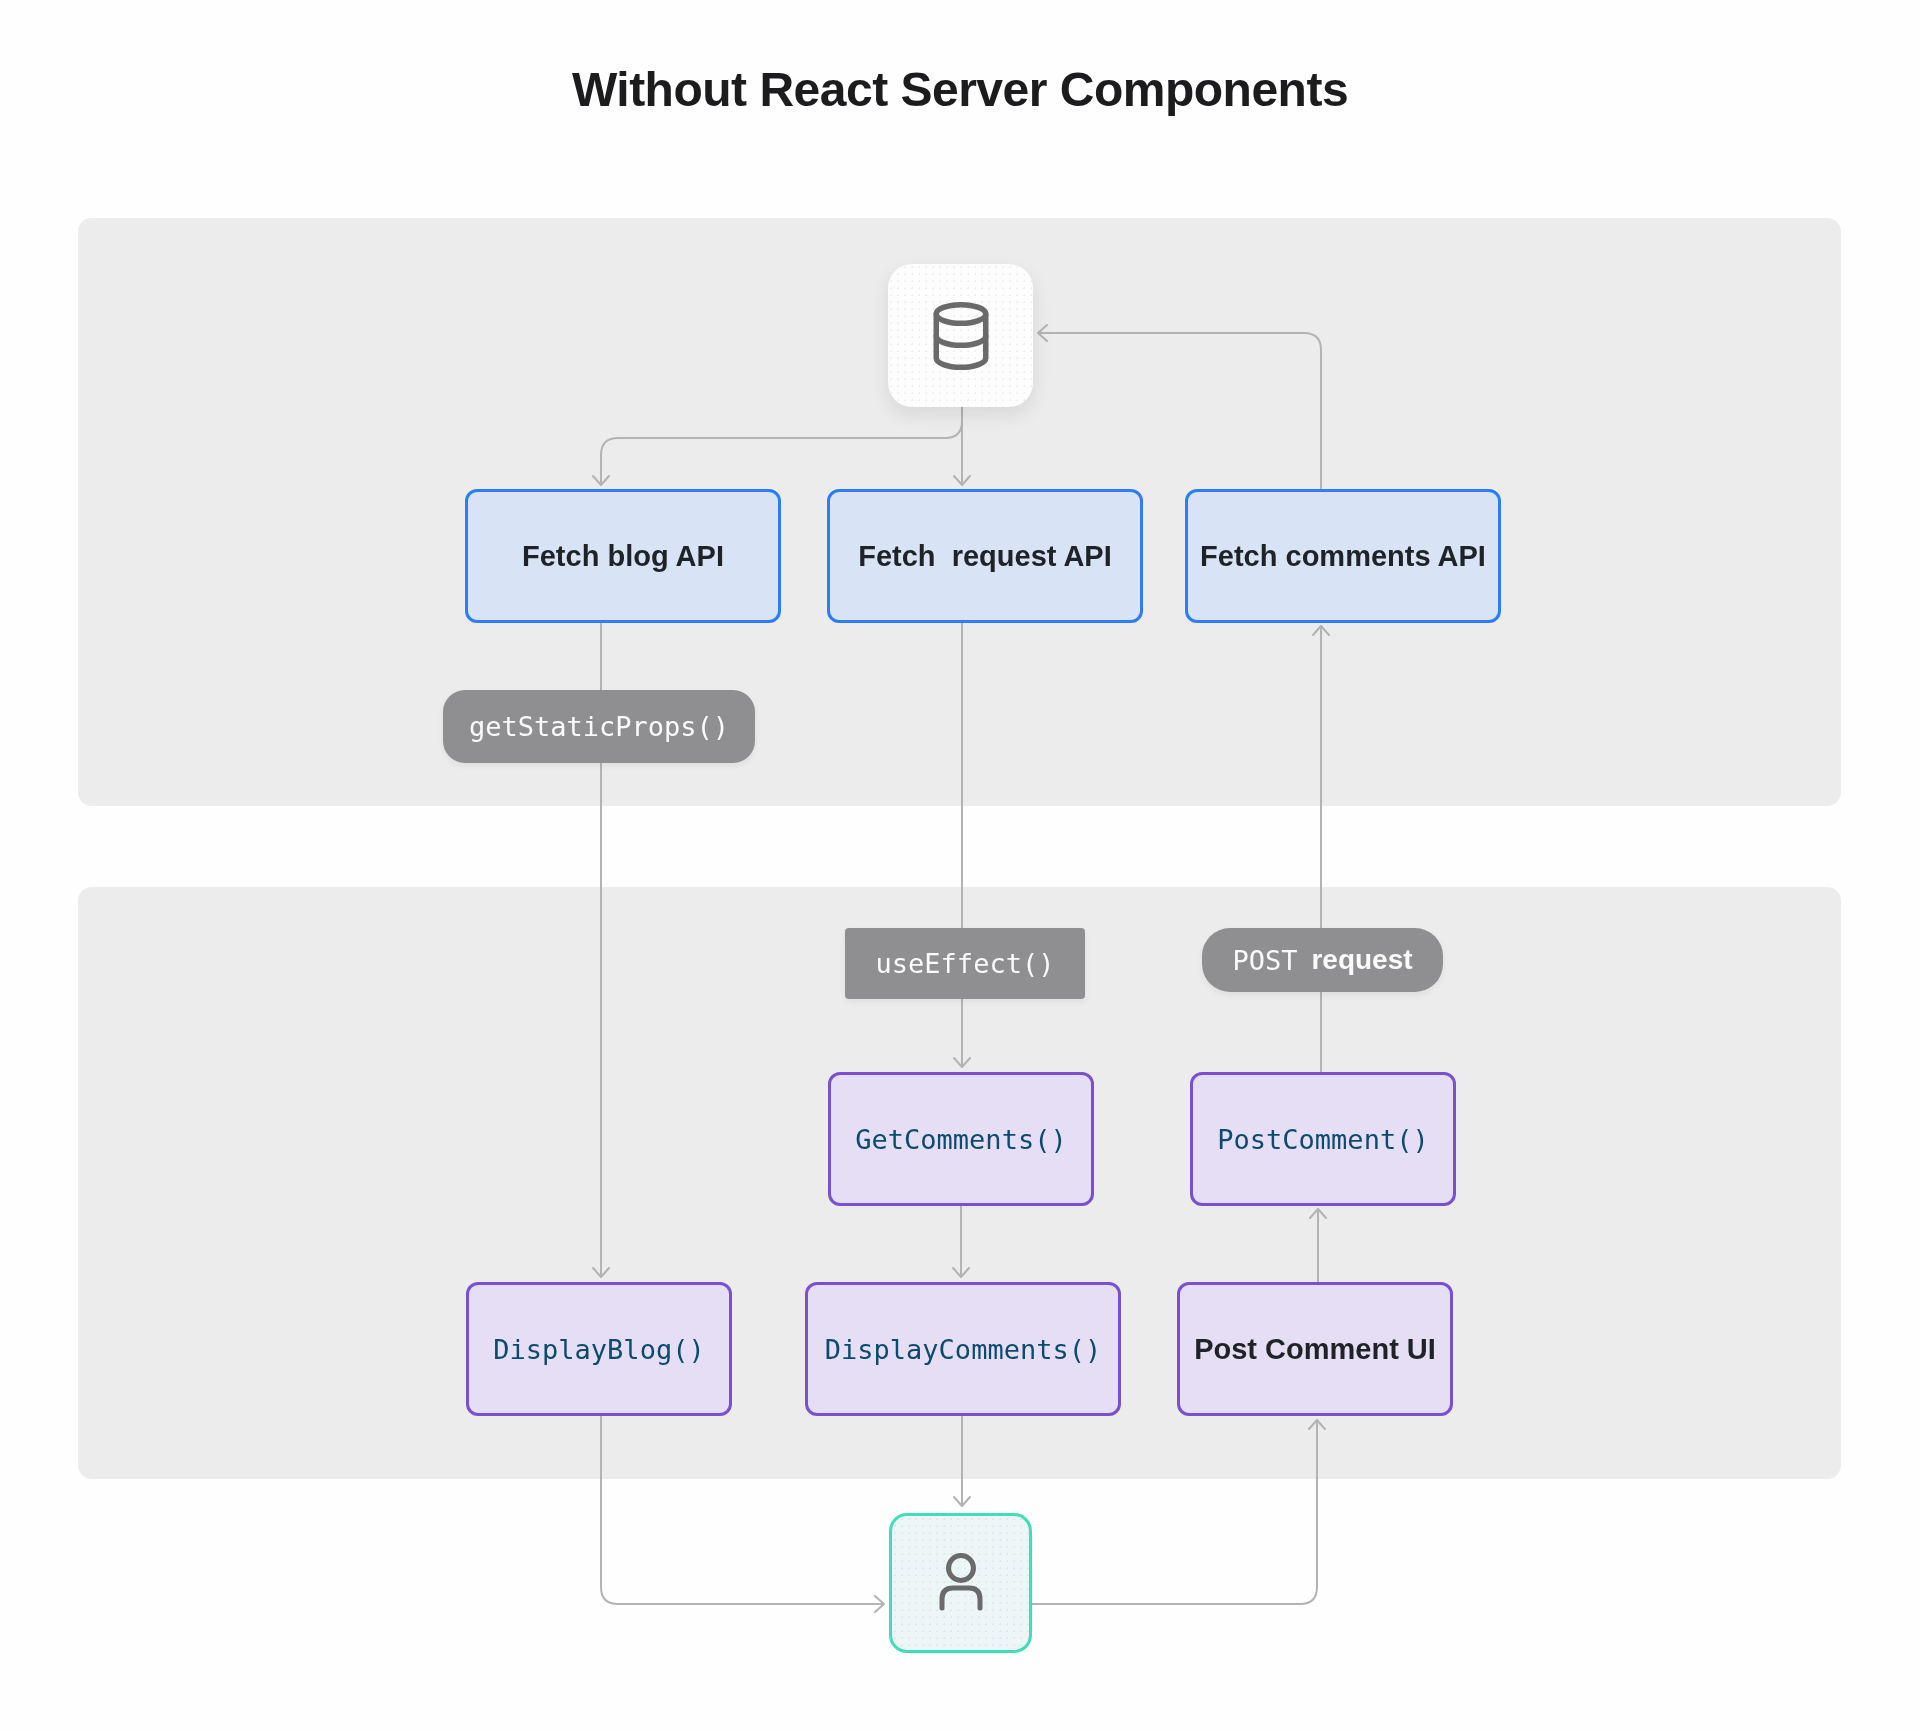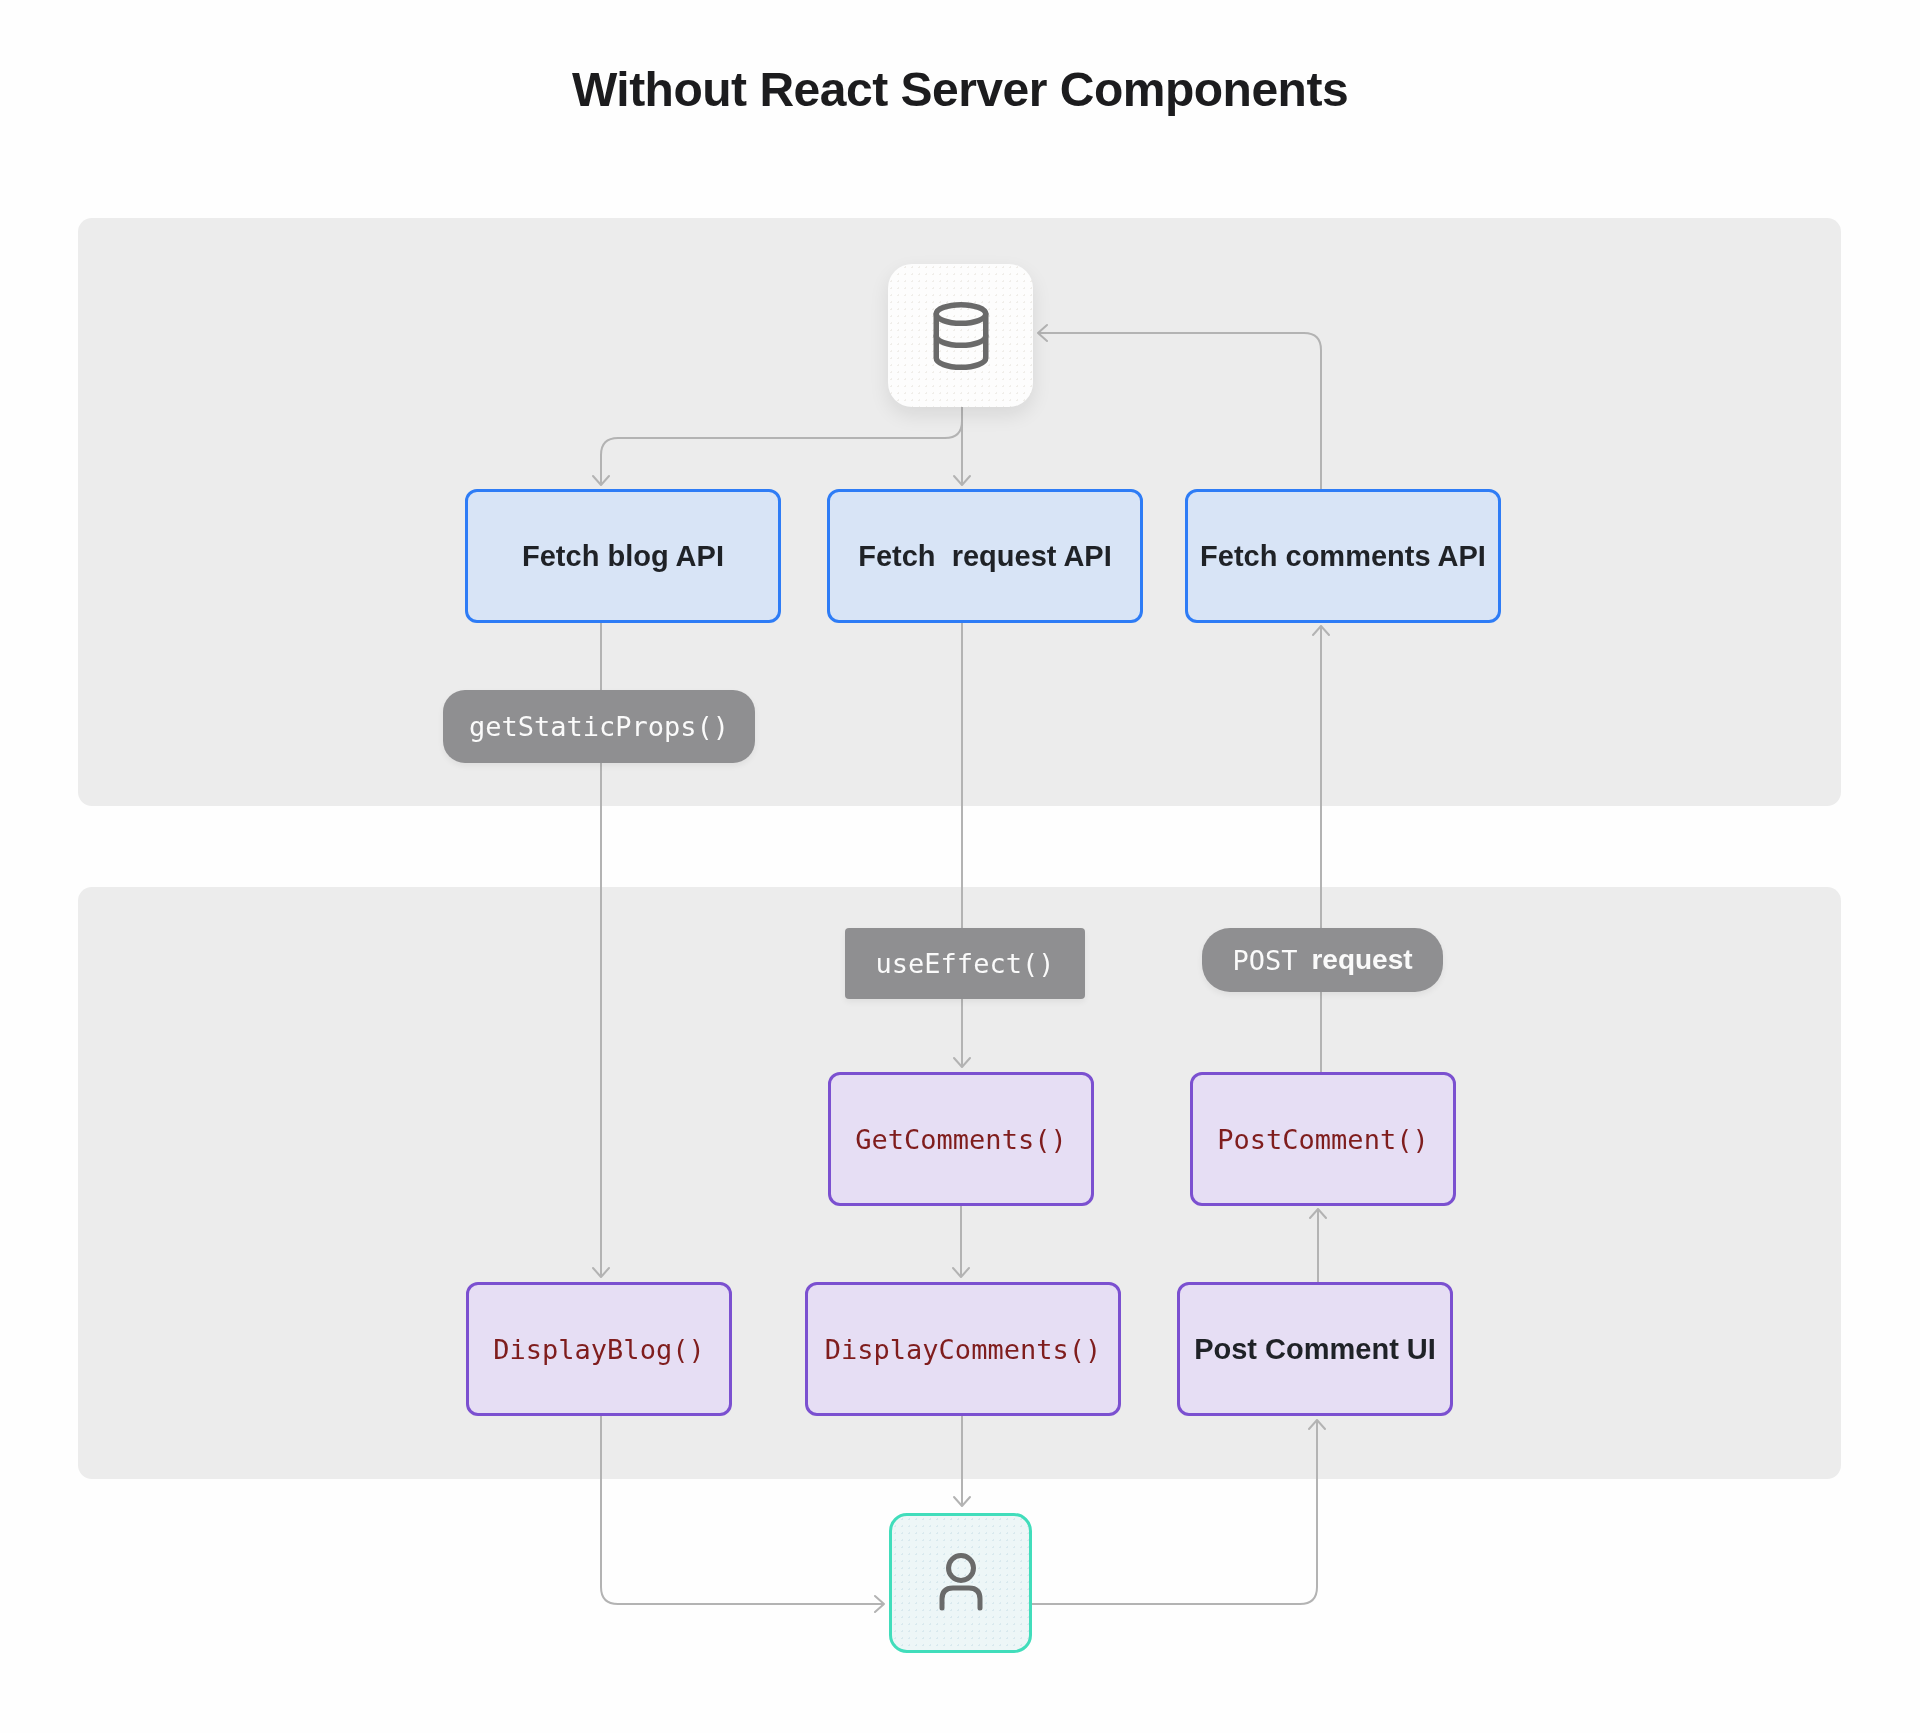--- a/index.html
+++ b/index.html
@@ -31,21 +31,21 @@
     box-sizing:border-box;text-align:center;
   }
   .box-blue{
     width:316px;height:134px;top:489px;
     background:#d8e4f6;border:3px solid #2e7cf6;border-radius:12px;margin-left:22px;
   }
   .box-blue .lbl{font-size:29px;font-weight:700;color:#1f2227;white-space:pre;}
   .box-purple{
     height:134px;background:#e6def4;border:3px solid #7b50d0;border-radius:12px;
   }
-  .box-purple .lbl{font-family:"DejaVu Sans Mono", monospace;font-size:27px;color:#7f1d1d;white-space:pre;}
+  .box-purple .lbl{font-family:"DejaVu Sans Mono", monospace;font-size:27px;color:#0c4a6e;white-space:pre;}
   .box-purple .lbl-bold{font-size:29px;font-weight:700;color:#1f2227;font-family:"Liberation Sans", sans-serif;}
   .pill{
     background:#8f8f91;border-radius:22px;color:#fafafa;
     font-family:"DejaVu Sans Mono", monospace;font-size:27px;
     box-shadow:0 3px 6px rgba(0,0,0,0.06);
   }
   .pill .req{font-family:"Liberation Sans", sans-serif;font-weight:700;font-size:28px;margin-left:14px;}
   .db-box{
     left:888px;top:264px;width:145px;height:143px;border-radius:24px;
     background:#fdfdfd;box-shadow:0 8px 20px rgba(0,0,0,0.09);

